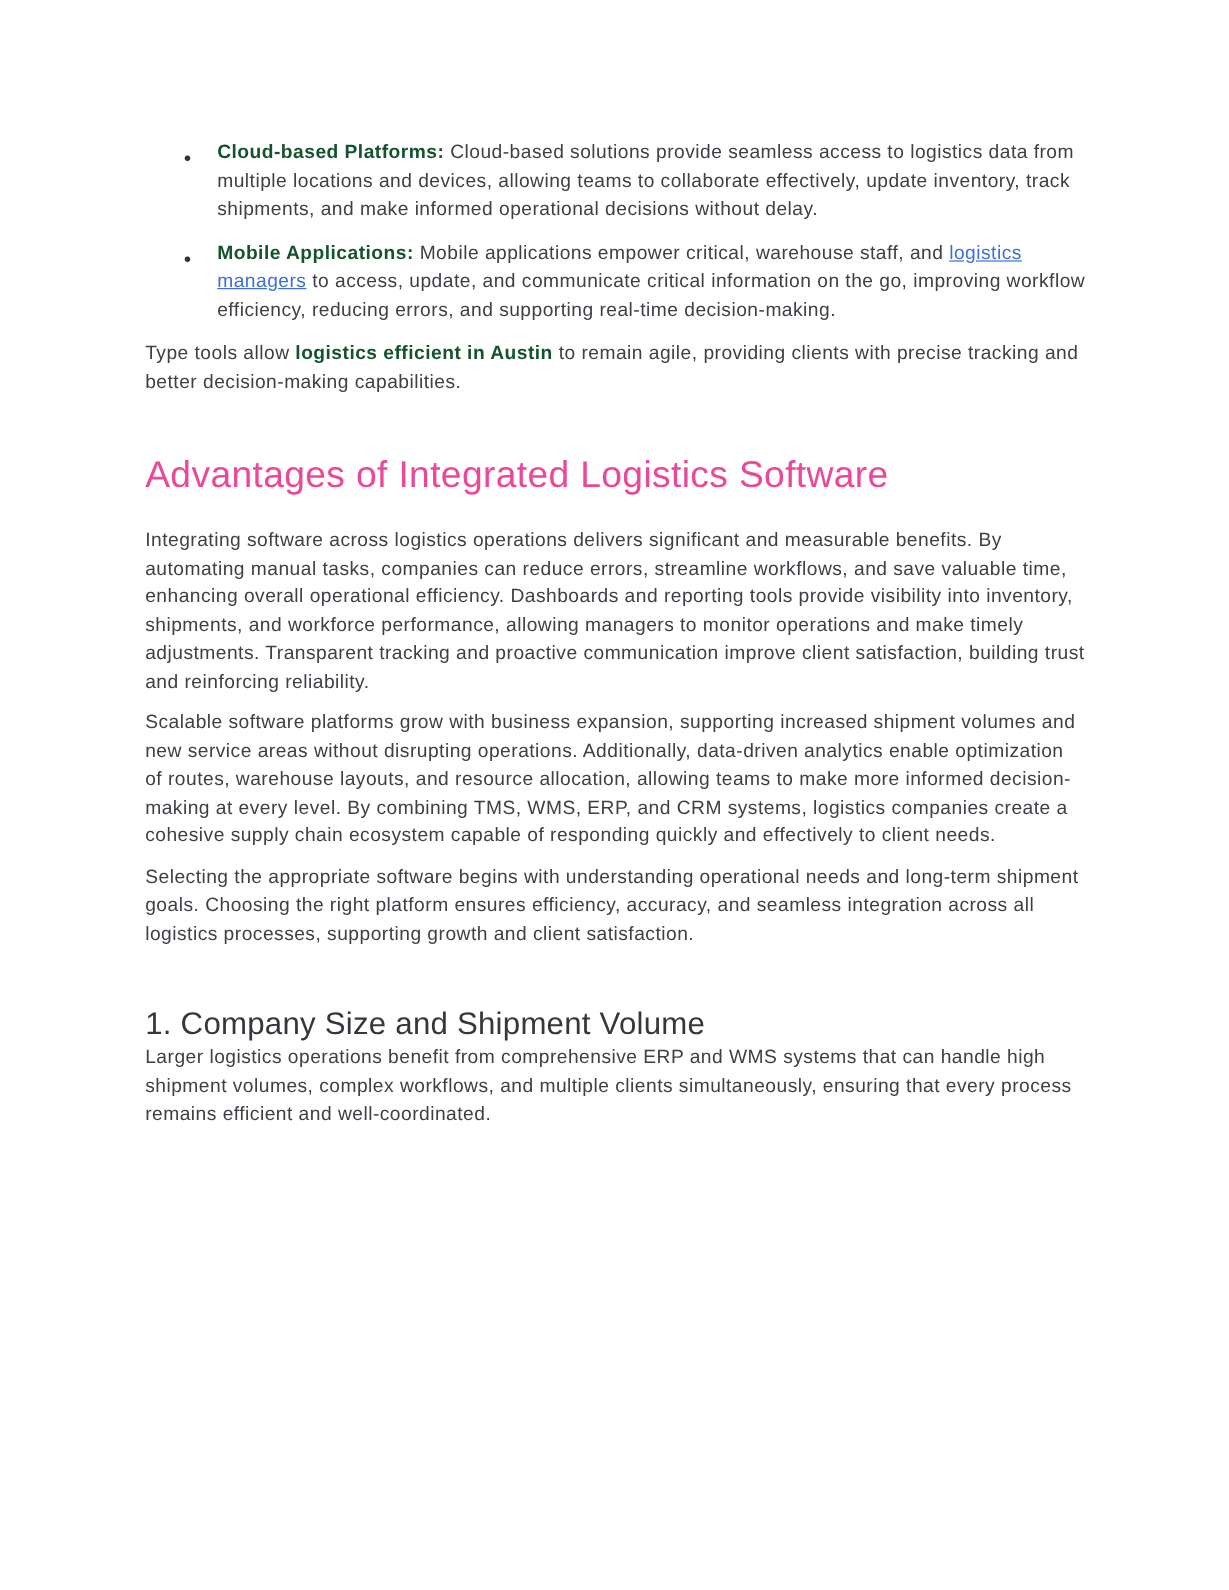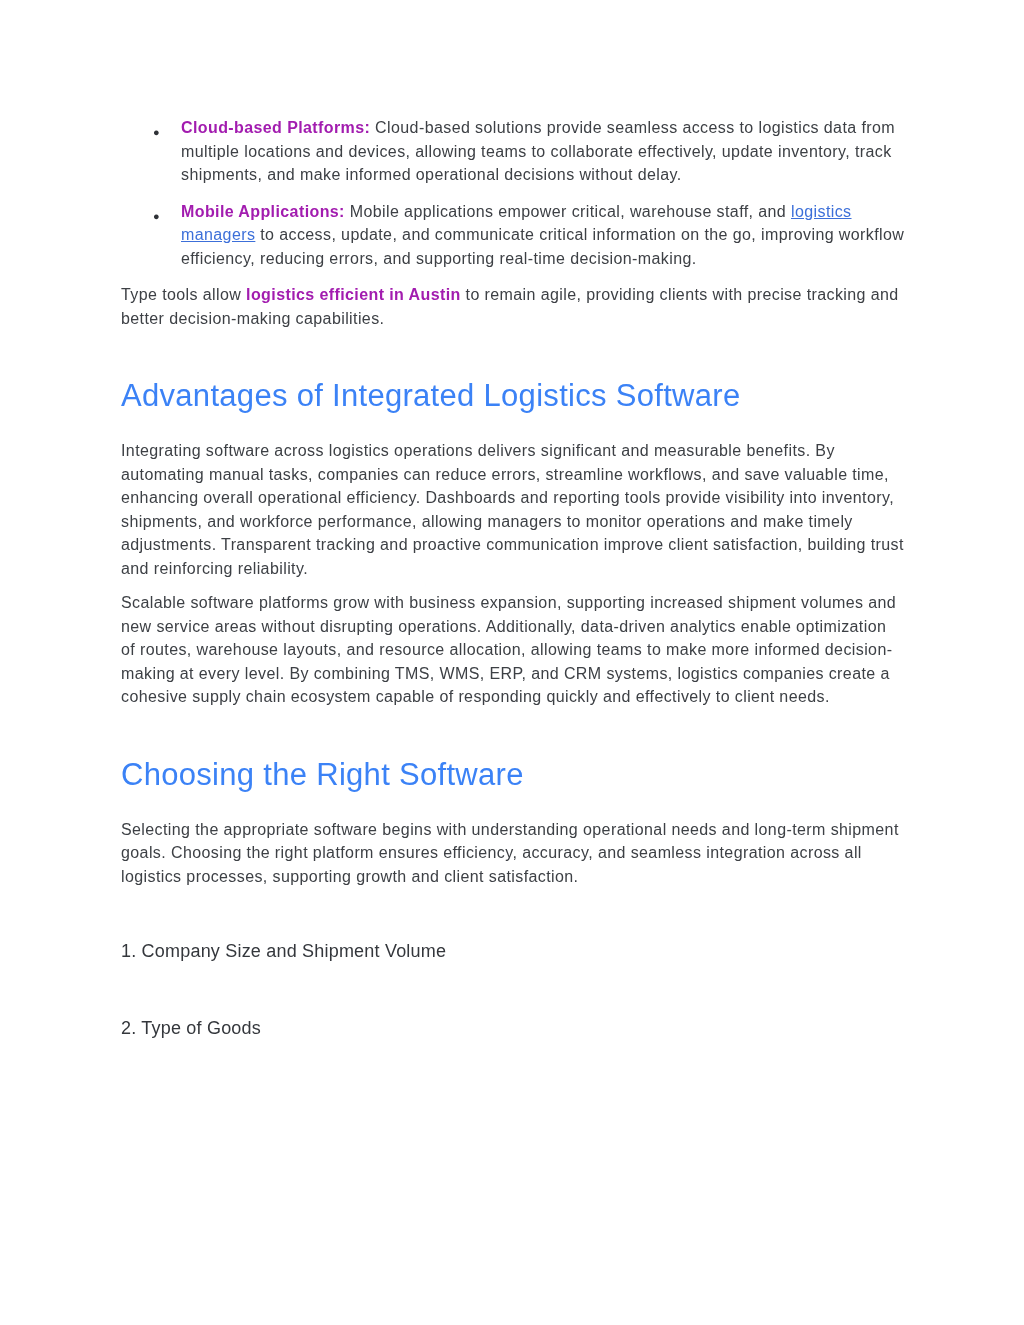--- a/index.html
+++ b/index.html
@@ -37,37 +37,37 @@
   }
   .bullet-marker {
     position: absolute;
     left: -28px;
     top: 5px;
     font-size: 11px;
     color: #2f3237;
   }
   b, .bold {
     font-weight: 700;
-    color: #a21caf;
+    color: #14532d;
   }
   a.doclink {
     color: #3c6fd9;
     text-decoration: underline;
     cursor: pointer;
   }
   h1.doc-h1 {
     font-size: 31px;
     line-height: 38px;
     font-weight: 300;
     letter-spacing: 0.3px;
-    color: #3b82f6;
+    color: #ec4899;
     margin: 47px 0 24px 0;
   }
   h3.doc-h3 {
-    font-size: 18px;
+    font-size: 26px;
     line-height: 27px;
     font-weight: 400;
     letter-spacing: 0.2px;
     color: #34373c;
     margin: 50px 0 3px 0;
   }
 </style>
 </head>
 <body>
 
@@ -85,21 +85,20 @@
   </ul>
 
   <p><span>Type tools allow </span><b>logistics efficient in Austin</b><span> to remain agile, providing clients with precise tracking and better decision-making capabilities.</span></p>
 
   <h1 class="doc-h1">Advantages of Integrated Logistics Software</h1>
 
   <p>Integrating software across logistics operations delivers significant and measurable benefits. By automating manual tasks, companies can reduce errors, streamline workflows, and save valuable time, enhancing overall operational efficiency. Dashboards and reporting tools provide visibility into inventory, shipments, and workforce performance, allowing managers to monitor operations and make timely adjustments. Transparent tracking and proactive communication improve client satisfaction, building trust and reinforcing reliability.</p>
 
   <p>Scalable software platforms grow with business expansion, supporting increased shipment volumes and new service areas without disrupting operations. Additionally, data-driven analytics enable optimization of routes, warehouse layouts, and resource allocation, allowing teams to make more informed decision-making at every level. By combining TMS, WMS, ERP, and CRM systems, logistics companies create a cohesive supply chain ecosystem capable of responding quickly and effectively to client needs.</p>
 
-  <h1 class="doc-h1">Choosing the Right Software</h1>
 
   <p>Selecting the appropriate software begins with understanding operational needs and long-term shipment goals. Choosing the right platform ensures efficiency, accuracy, and seamless integration across all logistics processes, supporting growth and client satisfaction.</p>
 
   <h3 class="doc-h3">1. Company Size and Shipment Volume</h3>
+  <p>Larger logistics operations benefit from comprehensive ERP and WMS systems that can handle high shipment volumes, complex workflows, and multiple clients simultaneously, ensuring that every process remains efficient and well-coordinated.</p>
 
-  <h3 class="doc-h3">2. Type of Goods</h3>
 
 </div>
 
 </body></html>

